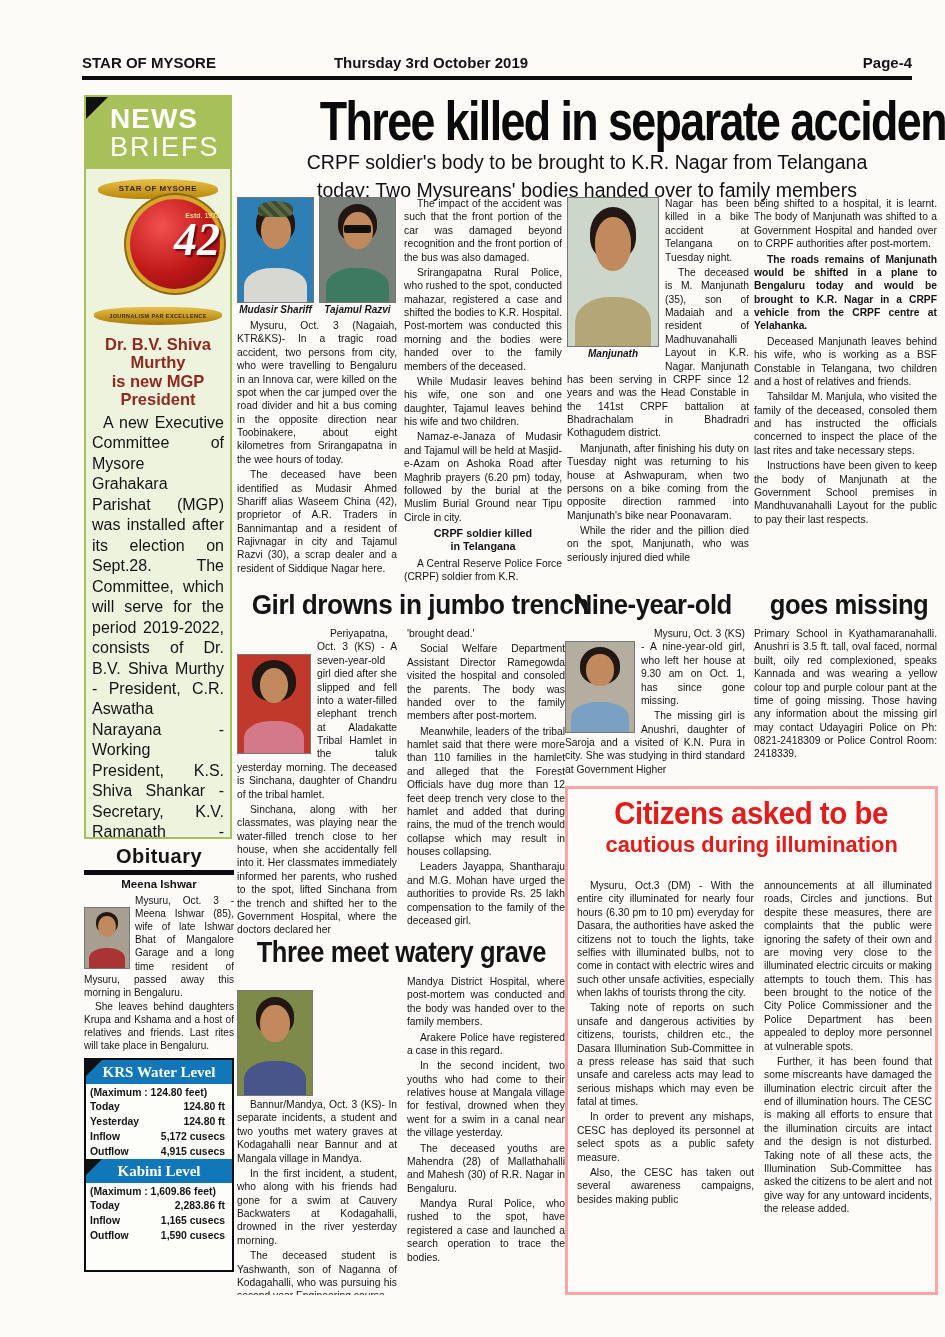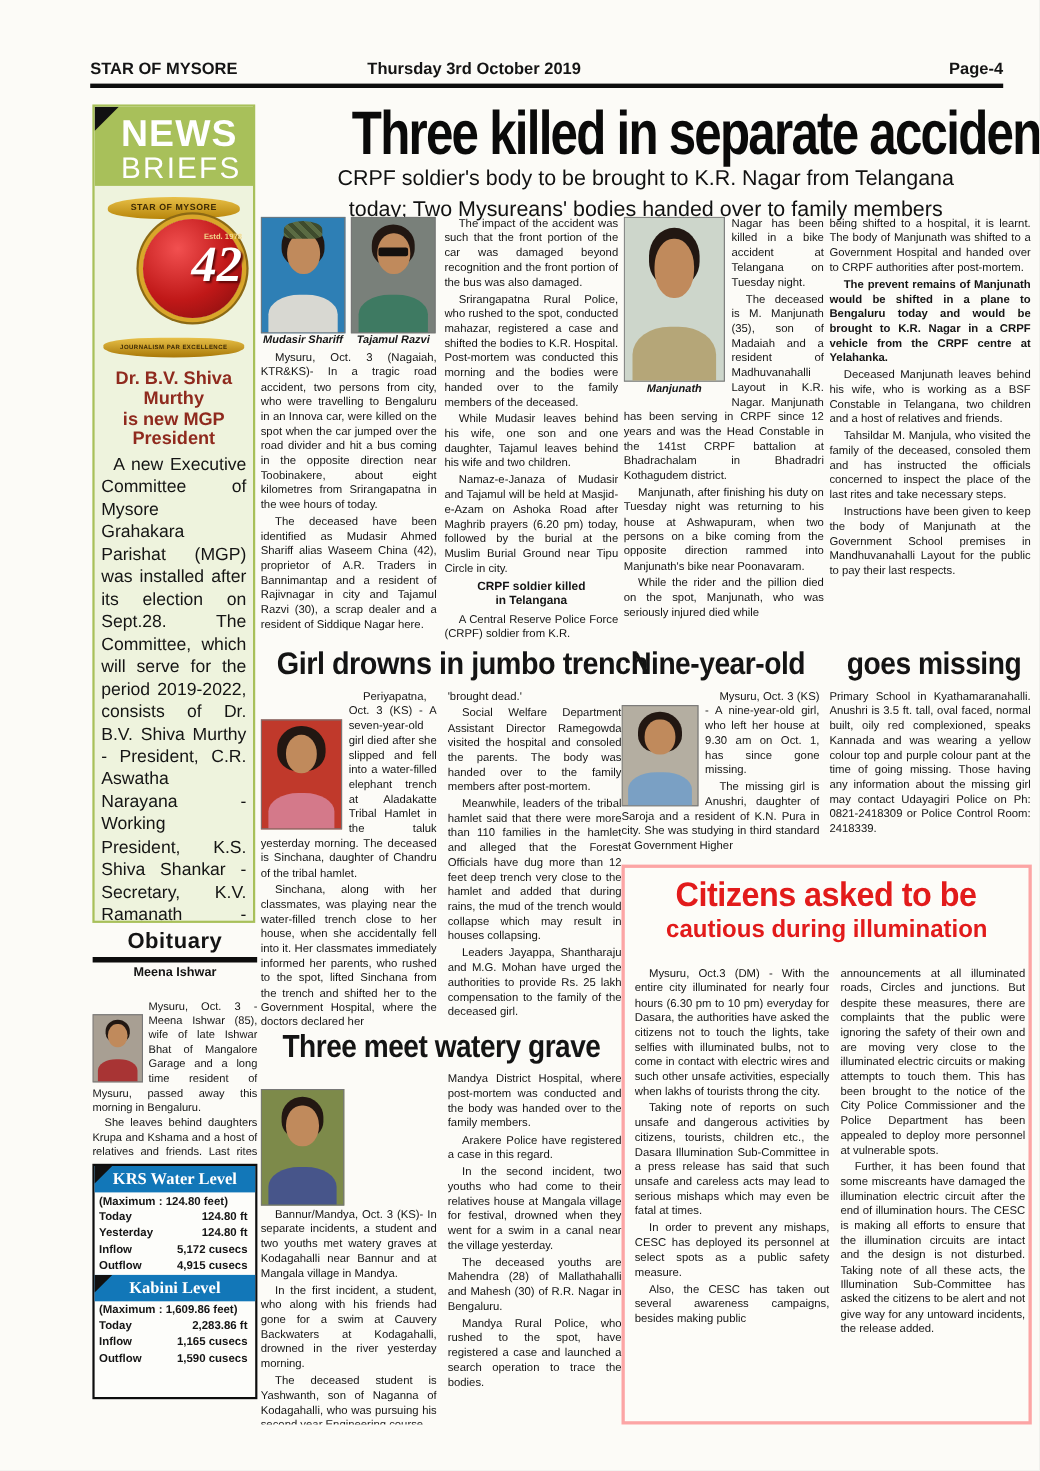--- a/index.html
+++ b/index.html
@@ -17,21 +17,21 @@
   
   .body-txt p { font-size:10.3px; line-height:1.3; text-align:justify; text-indent:13px; margin-bottom:2px; }
   .body-txt p.noind { text-indent:0; }
   .body-txt p.bold { font-weight:bold; }
   .cond { display:inline-block; white-space:nowrap; transform-origin:center; }
 
   
   .briefs { position:absolute; left:84px; top:95px; width:148px; height:744px;
             background:#eef3dd; border:2px solid #a8c05a; overflow:hidden; }
   .briefs-head { position:relative; background:#a8c05a; height:72px; padding:8px 0 0 24px; color:#fff; }
-  .briefs-head .l1 { font-size:34px; font-weight:800; letter-spacing:1px; line-height:1.0; }
+  .briefs-head .l1 { font-size:28px; font-weight:800; letter-spacing:1px; line-height:1.0; }
   .briefs-head .l2 { font-size:27px; font-weight:300; letter-spacing:2px; line-height:1.05; }
   .flag { position:absolute; left:0; top:0; width:0; height:0;
           border-top:22px solid #111; border-right:22px solid transparent; }
   .emblem { position:relative; width:136px; height:152px; margin:8px auto 2px; }
   .ribbon-top { position:absolute; top:2px; left:8px; width:120px; height:20px; border-radius:50% 50% 40% 40%;
                 background:linear-gradient(#e8c048,#b8860b); color:#3d2a05; font-size:8px; font-weight:bold;
                 text-align:center; line-height:20px; letter-spacing:.5px; }
   .medal { position:absolute; top:22px; left:40px; width:90px; height:90px; border-radius:50%;
            background:radial-gradient(circle at 35% 30%, #f25050, #c01818 55%, #7d0d0d);
            box-shadow:0 0 0 4px #d9a62a, 0 0 0 6px #8c6914; text-align:right; }
@@ -44,21 +44,21 @@
   .brief-item { padding:2px 6px 6px; }
   .brief-item h3 { font-size:16.5px; line-height:1.12; font-weight:bold; margin:2px 0 4px; }
   .brief-item.maroon h3 { color:#8f2a1e; text-align:center; }
   .brief-item.red h3 { color:#d81e1e; }
   .brief-item p { font-size:16px; line-height:1.28; text-align:justify; text-indent:11px; }
 
   
   .obit { position:absolute; left:84px; top:845px; width:150px; height:206px; overflow:hidden; }
   .obit h2 { text-align:center; font-size:20px; font-weight:800; letter-spacing:.5px; }
   .obit .bar { height:5px; background:#0d0d0d; margin:2px 0 3px; }
-  .obit .oname { text-align:center; font-size:11.5px; font-weight:bold; margin-bottom:19px; }
+  .obit .oname { text-align:center; font-size:11.5px; font-weight:bold; margin-bottom:4px; }
   .obit p { font-size:10.1px; line-height:1.3; text-align:justify; }
   .obit p + p { text-indent:11px; margin-top:1px; }
   .obit .fig { float:left; margin:13px 5px 2px 0; }
 
   
   .water { position:absolute; left:84px; top:1058px; width:150px; height:214px;
            border:2px solid #0d0d0d; background:#fdfdfa; }
   .wl-head { position:relative; background:#1277b8; color:#fff; text-align:center;
              font-family:"Liberation Serif", serif; font-weight:bold; font-size:15px;
              height:24px; line-height:24px; }
@@ -281,21 +281,21 @@
         </div>
         <figcaption>Manjunath</figcaption>
       </figure>
       <p class="noind">Nagar has been killed in a bike accident at Telangana on Tuesday night.</p>
       <p>The deceased is M. Manjunath (35), son of Madaiah and a resident of Madhuvanahalli Layout in K.R. Nagar. Manjunath has been serving in CRPF since 12 years and was the Head Constable in the 141st CRPF battalion at Bhadrachalam in Bhadradri Kothagudem district.</p>
       <p>Manjunath, after finishing his duty on Tuesday night was returning to his house at Ashwapuram, when two persons on a bike coming from the opposite direction rammed into Manjunath's bike near Poonavaram.</p>
       <p>While the rider and the pillion died on the spot, Manjunath, who was seriously injured died while</p>
     </div>
     <div class="colabs lc4">
       <p class="noind">being shifted to a hospital, it is learnt. The body of Manjunath was shifted to a Government Hospital and handed over to CRPF authorities after post-mortem.</p>
-      <p class="bold">The prevent remains of Manjunath would be shifted in a plane to Bengaluru today and would be brought to K.R. Nagar in a CRPF vehicle from the CRPF centre at Yelahanka.</p>
+      <p class="bold">The roads remains of Manjunath would be shifted in a plane to Bengaluru today and would be brought to K.R. Nagar in a CRPF vehicle from the CRPF centre at Yelahanka.</p>
       <p>Deceased Manjunath leaves behind his wife, who is working as a BSF Constable in Telangana, two children and a host of relatives and friends.</p>
       <p>Tahsildar M. Manjula, who visited the family of the deceased, consoled them and has instructed the officials concerned to inspect the place of the last rites and take necessary steps.</p>
       <p>Instructions have been given to keep the body of Manjunath at the Government School premises in Mandhuvanahalli Layout for the public to pay their last respects.</p>
     </div>
   </div>
 
   <div class="girl-h">
     <span class="cond">Girl drowns in jumbo trench</span>
   </div>
   <div class="girl-cols body-txt">
@@ -325,21 +325,21 @@
   <div class="miss-cols body-txt">
     <div class="colabs mc1">
       <p>
         <span class="fig-left photo ph-girl-blue" style="display:block;width:70px;height:92px;margin-top:14px;">
             <span class="hair"></span>
             <span class="face"></span>
             <span class="torso"></span>
           </span>
         <span>Mysuru, Oct. 3 (KS) - A nine-year-old girl, who left her house at 9.30 am on Oct. 1, has since gone missing.</span>
       </p>
-      <p>The missing girl is Anushri, daughter of Saroja and a resident of K.N. Pura in city. She was studying in third standard at Government Higher</p>
+      <p>The missing girl is Anushri, daughter of Saroja and a visited of K.N. Pura in city. She was studying in third standard at Government Higher</p>
     </div>
     <div class="colabs mc2">
       <p class="noind">Primary School in Kyathamaranahalli.  Anushri is 3.5 ft. tall, oval faced, normal built, oily red complexioned, speaks Kannada and was wearing a yellow colour top and purple colour pant at the time of going missing. Those having any information about the missing girl may contact Udayagiri Police on Ph: 0821-2418309 or Police Control Room: 2418339.</p>
     </div>
   </div>
 
   <div class="citizens">
     <div class="cit-h1">
       <span class="cond">Citizens asked to be</span>
     </div>

